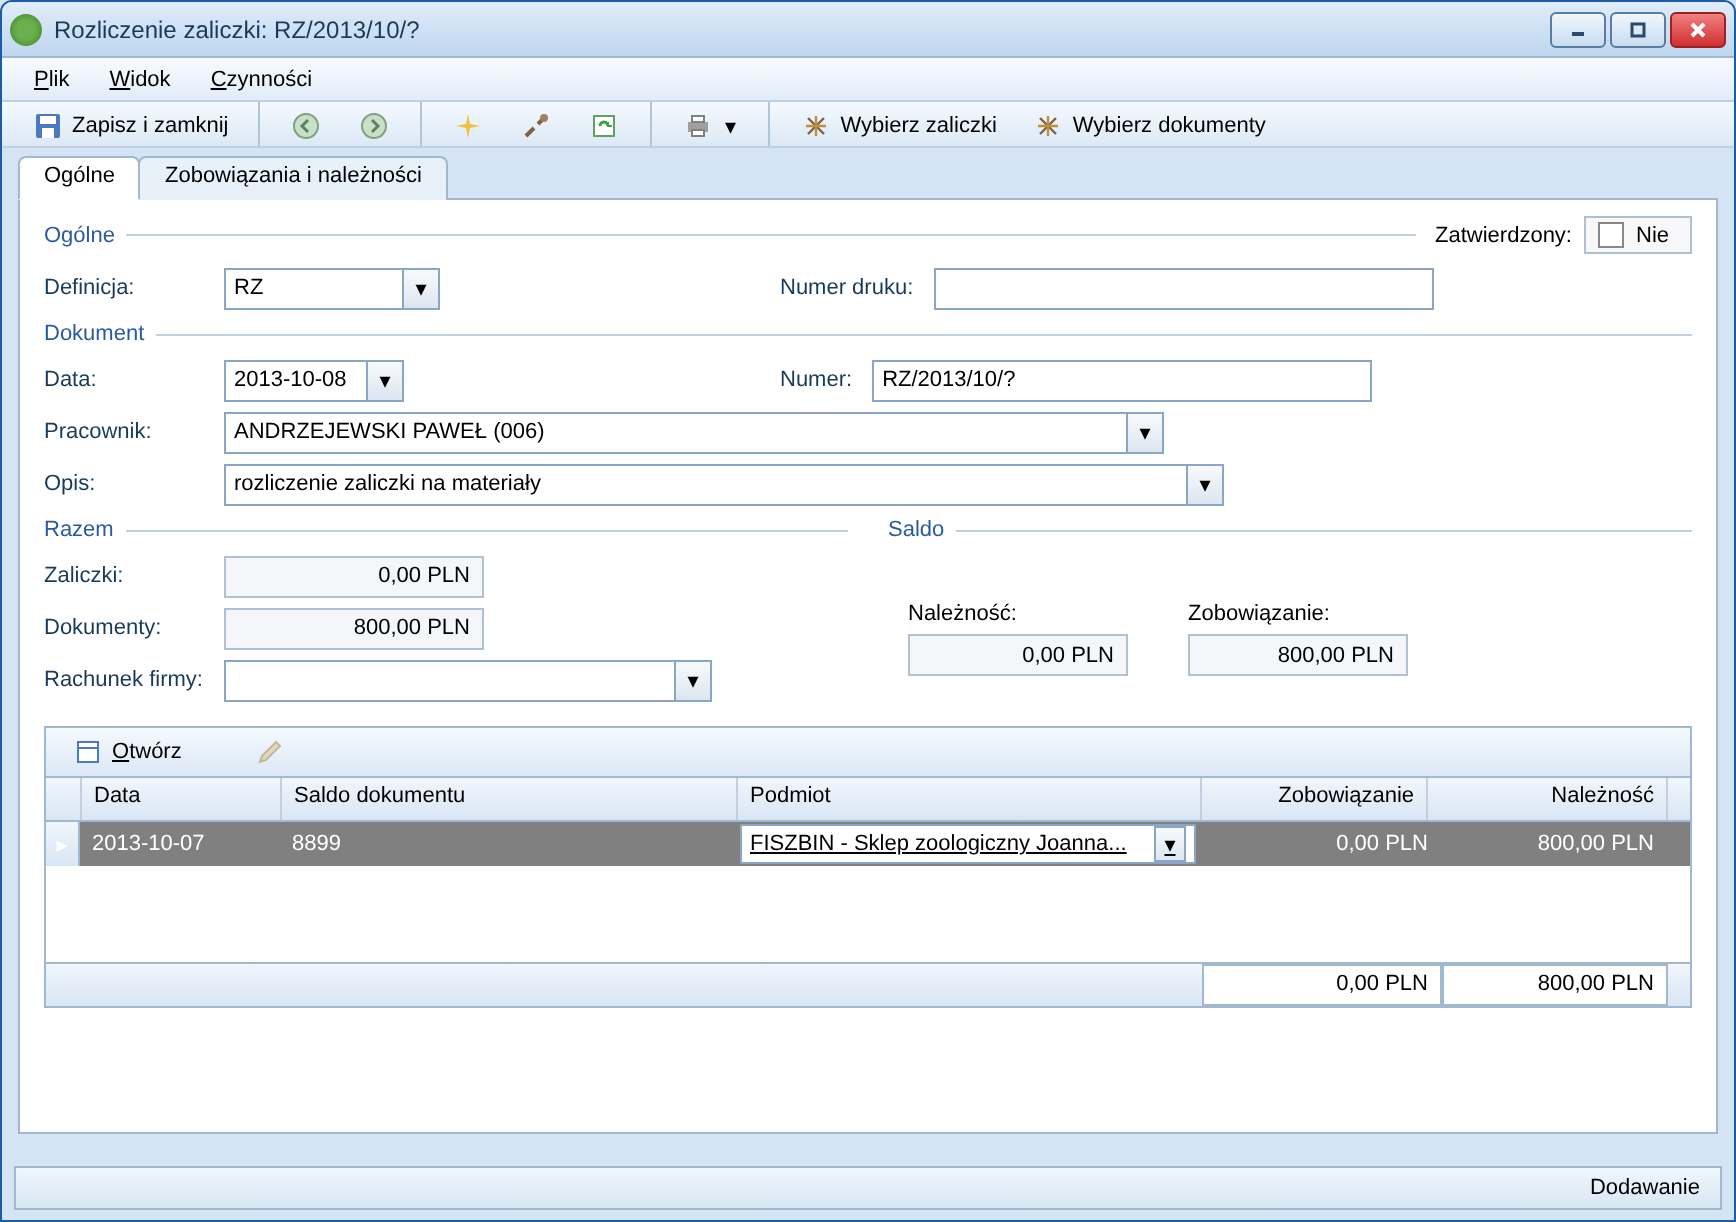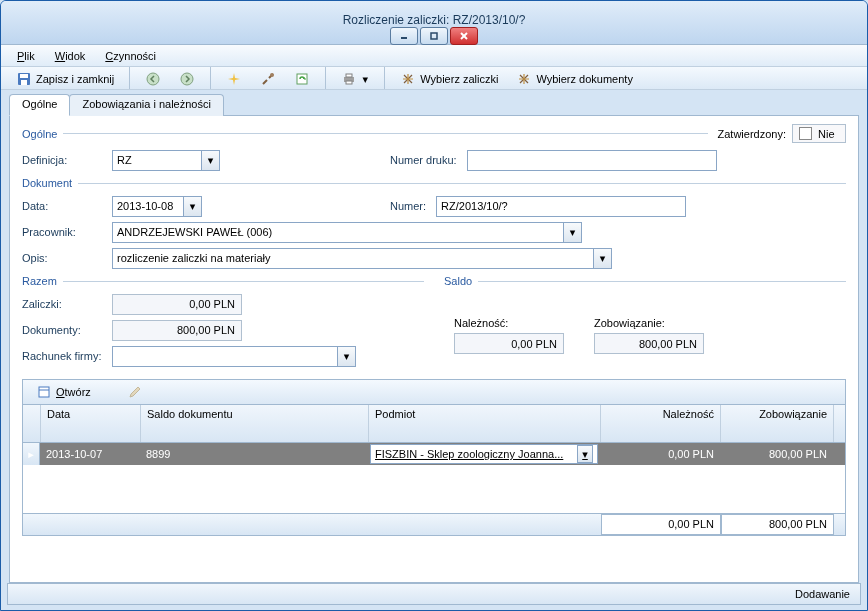--- a/index.html
+++ b/index.html
@@ -1,20 +1,20 @@
 <!DOCTYPE html>
 <html><head>
   <meta charset="utf-8">
   <style>
     * { box-sizing: border-box; margin: 0; padding: 0; font-family: Tahoma, "Segoe UI", sans-serif; font-size: 11px; }
     body { background: #d4e4f4; width: 868px; height: 611px; overflow: hidden; }
     
     
     .window { width: 868px; height: 611px; background: #d4e4f4; border: 1px solid #1a5ca8; border-radius: 6px 6px 0 0; overflow: hidden; position: relative; }
-    .titlebar { height: 44px; background: linear-gradient(#e0ecf9, #bed6ef); display: flex; align-items: center; padding: 12px 4px; border-bottom: 1px solid #a0b8d0; flex-direction: column; }
+    .titlebar { height: 28px; background: linear-gradient(#e0ecf9, #bed6ef); display: flex; align-items: center; padding: 0 4px; border-bottom: 1px solid #a0b8d0; }
     .title-icon { width: 16px; height: 16px; background: radial-gradient(circle, #6ab04c 40%, #3d8020); border-radius: 50%; margin-right: 6px; }
     .title-text { flex: 1; color: #1a3a5a; font-size: 12px; }
     .win-buttons { display: flex; gap: 2px; }
     .win-btn { width: 28px; height: 18px; border: 1px solid #5a7ca0; border-radius: 3px; display: flex; align-items: center; justify-content: center; background: linear-gradient(#f0f6fc, #c8dcf0); cursor: pointer; }
     .win-btn.close { background: linear-gradient(#f08080, #d03030); border-color: #a02020; }
     .win-btn svg { width: 12px; height: 10px; }
     
     
     .menubar { height: 22px; background: linear-gradient(#f8fbfe, #e0ecf8); display: flex; align-items: center; padding: 0 8px; gap: 4px; border-bottom: 1px solid #c0d0e0; }
     .menubar span { padding: 2px 8px; cursor: pointer; }
@@ -55,21 +55,21 @@
     .col { flex: 1; }
     
     
     .approved-box { display:flex; align-items:center; gap: 6px; }
     .approved-val { border:1px solid #b0c0d0; padding: 2px 10px 2px 6px; background:#f8f8fa; display:flex; align-items:center; gap:6px; width: 54px;}
     .chk { width:13px; height:13px; border:1px solid #888; background:#fff; }
     
     
     .grid-toolbar { height: 26px; background: linear-gradient(#f4f9fe,#dbe8f5); border:1px solid #a0b8d0; display:flex; align-items:flex-end; padding:0 6px; gap:22px;}
     .grid { border:1px solid #a0b8d0; border-top:none; }
-    .grid-header { display:flex; background: linear-gradient(#f0f6fc,#d8e6f4); height: 38px; border-bottom:1px solid #a0b8d0;}
+    .grid-header { display:flex; background: linear-gradient(#f0f6fc,#d8e6f4); height: 22px; border-bottom:1px solid #a0b8d0;}
     .gh-cell { padding: 3px 6px; border-right:1px solid #c0d0e0; }
     .grid-body { height: 70px; background:#fff; position:relative;}
     .grid-row { display:flex; height:22px; align-items:center; }
     .grid-row.sel { background:#808080; color:#fff;}
     .gc { padding:0 6px; height:22px; display:flex; align-items:center; overflow:hidden;}
     .grid-row-marker { width:17px; height:22px; background:linear-gradient(#f0f6fc,#d8e6f4); border-right:1px solid #a0b8d0; display:flex; align-items:center; justify-content:center;}
     .grid-footer { display:flex; background: linear-gradient(#f0f6fc,#d8e6f4); height: 22px; border-top:1px solid #a0b8d0;}
     .embed-combo { background:#fff; border:1px solid #8aa6c6; color:#000; height:20px; display:flex; align-items:center; width:100%; padding:0 4px;text-decoration:underline;}
     .embed-combo .dd-btn { margin-left:auto; width:16px; height:18px; border:1px solid #8aa6c6; background:linear-gradient(#f8fafc,#dce6f0); display:flex;align-items:center;justify-content:center;}
     
@@ -328,22 +328,22 @@
                 </svg>
               </span>
           </div>
         </div>
         <div class="grid">
           <div class="grid-header">
             <div class="gh-cell c-marker"></div>
             <div class="gh-cell c-data">Data</div>
             <div class="gh-cell c-nr">Saldo dokumentu</div>
             <div class="gh-cell c-pod">Podmiot</div>
+            <div class="gh-cell c-zob">Zobowiązanie</div>
             <div class="gh-cell c-nal">Należność</div>
-            <div class="gh-cell c-zob">Zobowiązanie</div>
           </div>
           <div class="grid-body">
             <div class="grid-row sel" style="position:relative;">
               <div class="grid-row-marker">▸</div>
               <div class="gc c-data">2013-10-07</div>
               <div class="gc c-nr">8899</div>
               <div class="gc c-pod" style="padding:1px 2px;">
                 <div class="embed-combo">
                   <span>FISZBIN - Sklep zoologiczny  Joanna...</span>
                   <div class="dd-btn">▾</div>

